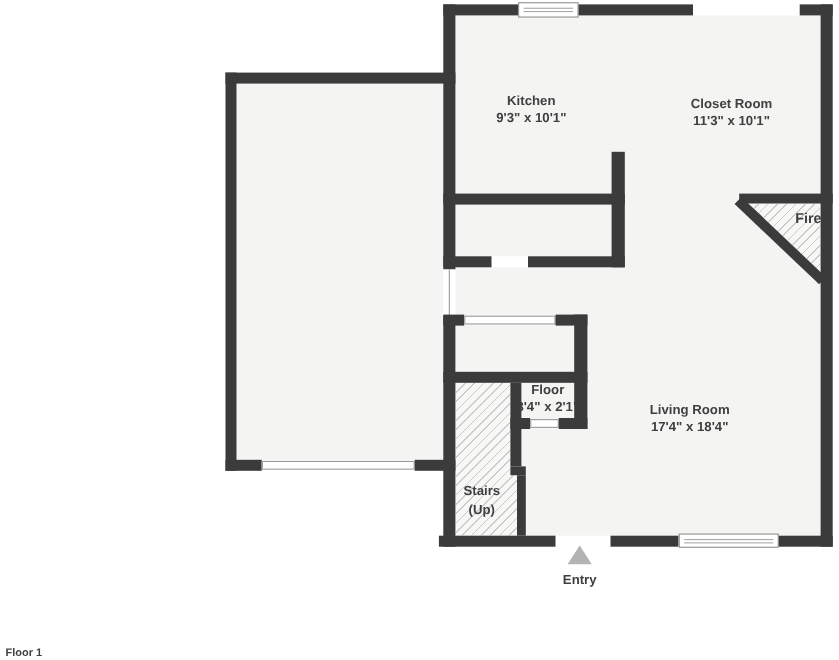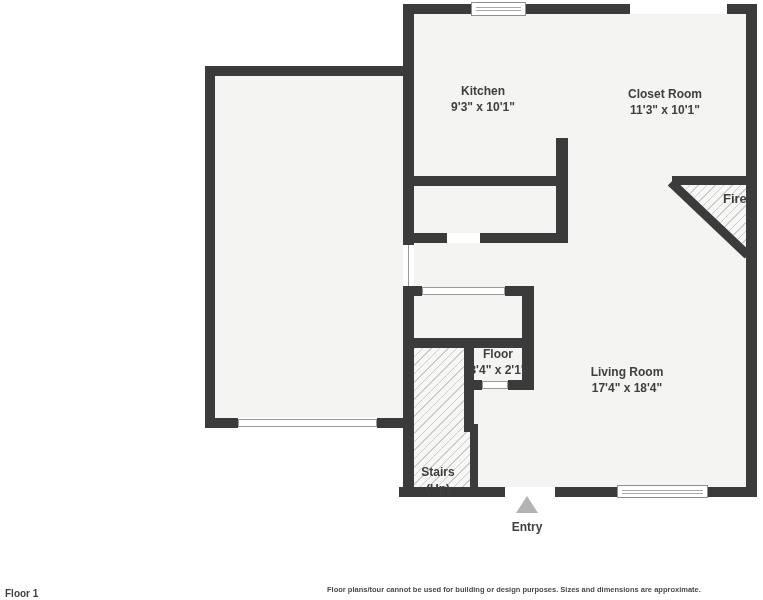--- a/index.html
+++ b/index.html
@@ -106,27 +106,26 @@
     <div class="room-dims">11'3" x 10'1"</div>
   </div>
   <div class="room-label" style="left:498px; top:346px;">
     <div class="room-name">Floor</div>
     <div class="room-dims">3'4" x 2'1"</div>
   </div>
   <div class="room-label" style="left:627px; top:318px;margin-top:46px;">
     <div class="room-name">Living Room</div>
     <div class="room-dims">17'4" x 18'4"</div>
   </div>
-  <div class="room-label" style="left:438px; top:464px;">
+  <div class="room-label" style="left:438px; top:438px;">
     <div class="room-name">Stairs</div>
     <div class="room-name">(Up)</div>
   </div>
 
   <div class="fire-label" style="left:723px; top:191px;">Fire</div>
 
   <div class="room-label" style="left:527px; top:519px;text-align:right;">
     <div class="room-name">Entry</div>
   </div>
 
   <div class="footer-floor" style="top:588px;">Floor 1</div>
-  <div class="footer-disclaimer" style="left:327px; top:585px;">Floor plans/tour cannot be used for building or design purposes. Sizes and dimensions are approximate.</div>
 
 </div>
 
 </body></html>

